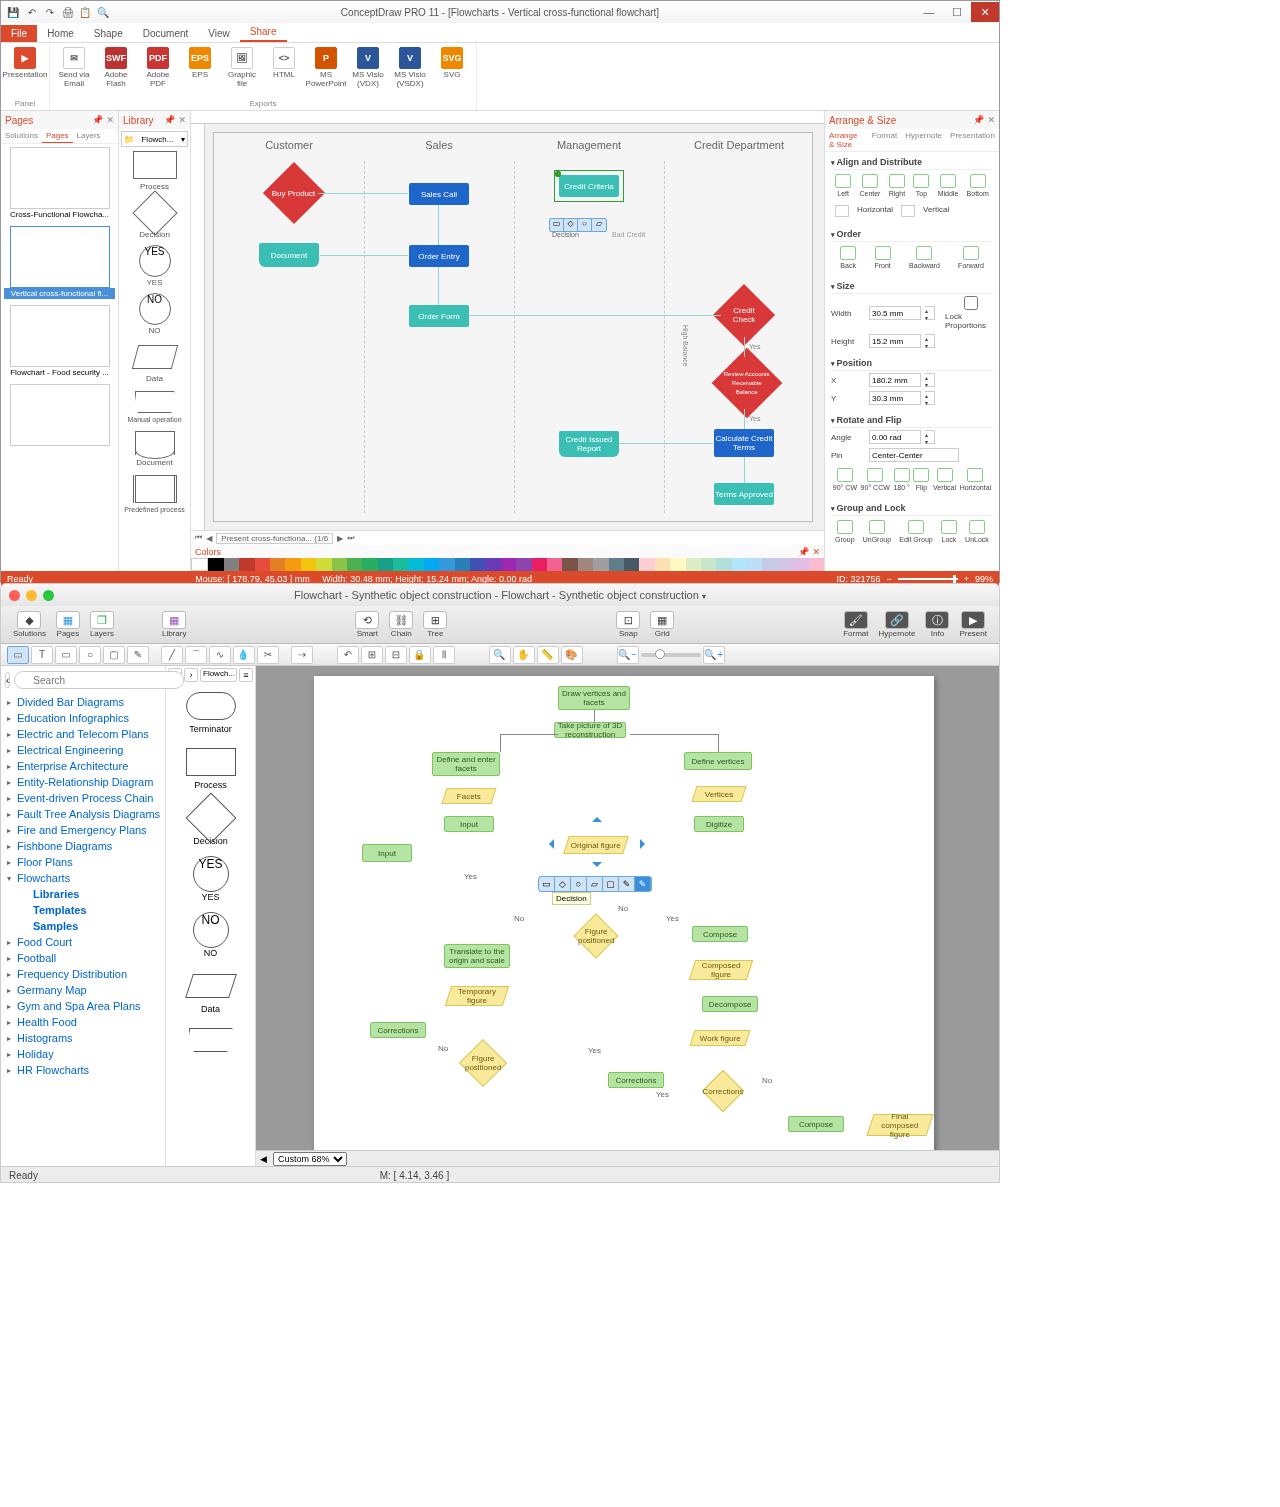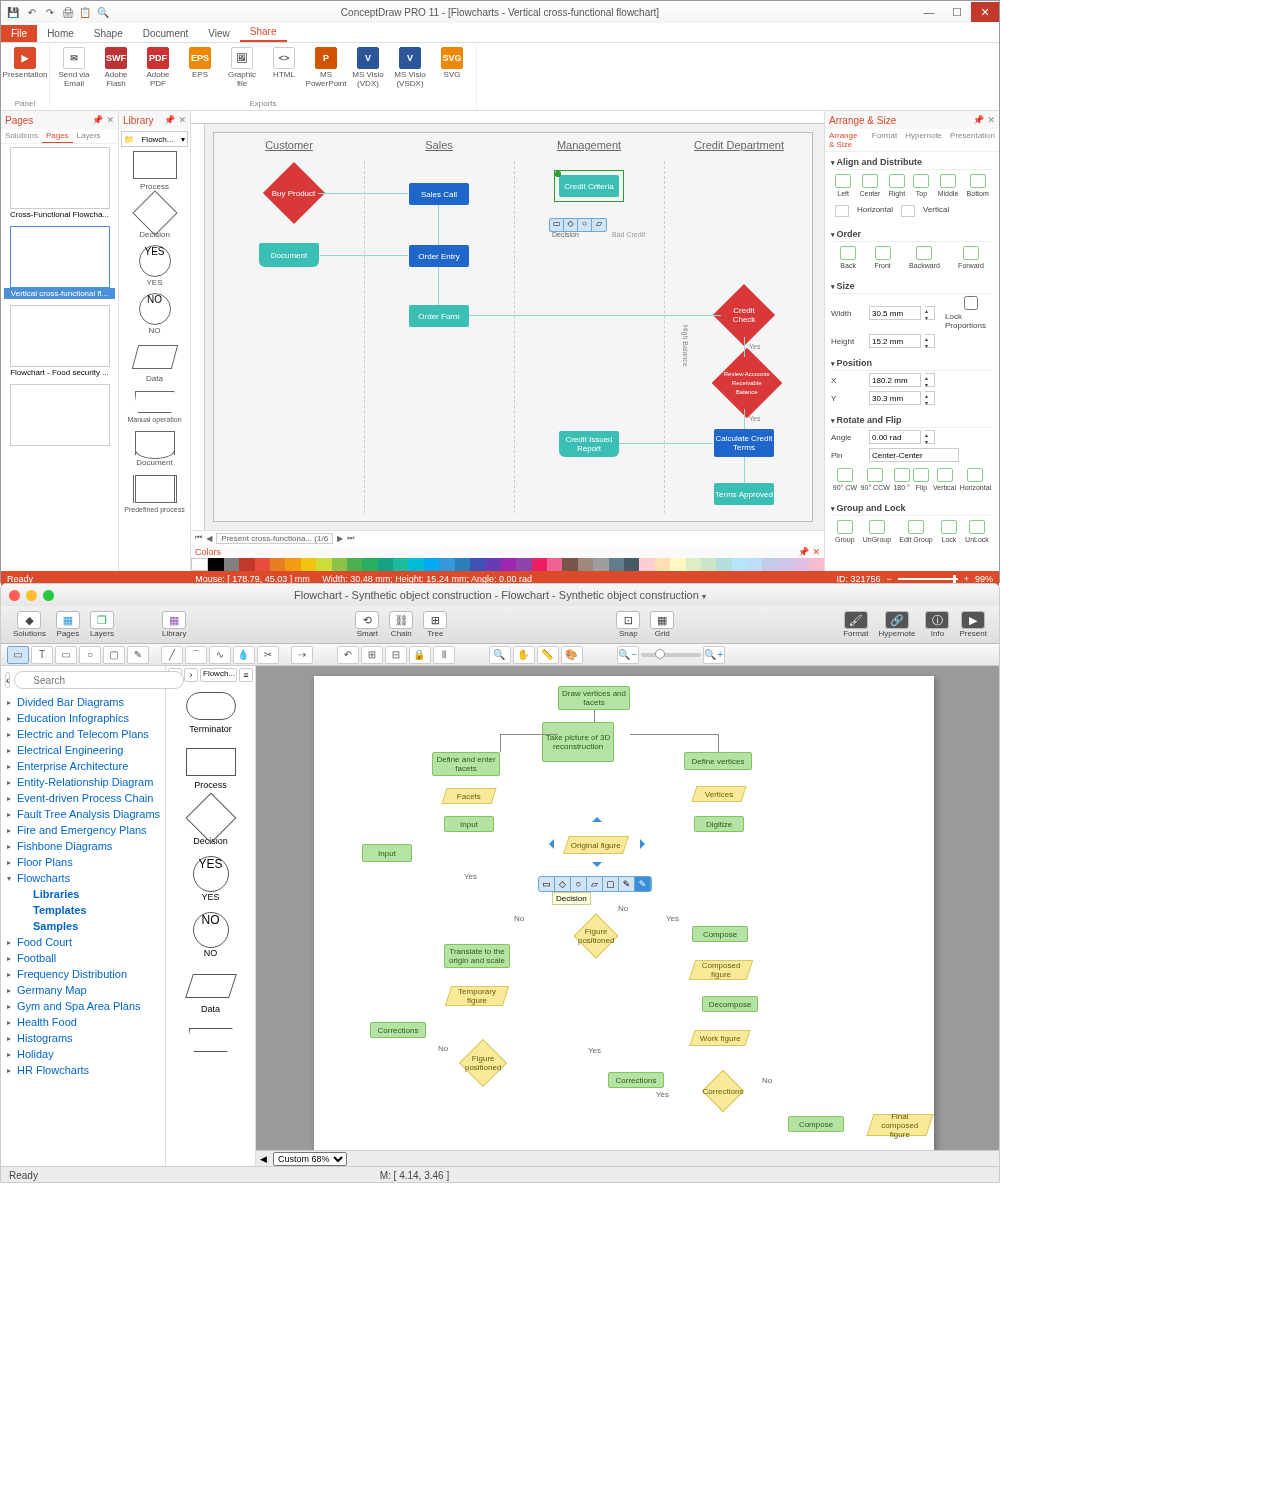--- a/index.html
+++ b/index.html
@@ -57,21 +57,21 @@
 .shp-doc { width: 40px; height: 24px; border: 1px solid #666; border-bottom: none; position: relative; }
 .shp-doc::after { content:''; position:absolute; left:-1px; right:-1px; bottom:-4px; height:8px; border:1px solid #666; border-top:none; border-radius:0 0 50% 50%/0 0 100% 100%; }
 .lib-lbl { font-size: 8px; color: #555; padding-top: 3px; }
 
 .canvas-wrap { flex: 1; display: flex; flex-direction: column; background: #f0f0f0; }
 .ruler-h { height: 14px; background: #fff; border-bottom: 1px solid #ccc; }
 .canvas-body { flex: 1; display: flex; }
 .ruler-v { width: 14px; background: #fff; border-right: 1px solid #ccc; }
 .canvas { flex: 1; overflow: hidden; padding: 8px; }
 .sheet { width: 600px; height: 390px; background: #f5f5f5; border: 1px solid #bbb; position: relative; }
-.lane-hdr { position: absolute; top: 6px; font-size: 11px; color: #666; width: 150px; text-align: center; text-decoration: underline; }
+.lane-hdr { position: absolute; top: 6px; font-size: 11px; color: #666; width: 150px; text-align: center; }
 .lane-div { position: absolute; top: 28px; bottom: 8px; width: 1px; border-left: 1px dashed #ccc; }
 .fshape { position: absolute; font-size: 8px; color: #fff; display: flex; align-items: center; justify-content: center; text-align: center; line-height: 9px; }
 .fs-teal { background: #3bbfb5; }
 .fs-blue { background: #1e66c9; }
 .fs-red { background: #d93838; }
 .fs-rect { width: 60px; height: 22px; border-radius: 2px; }
 .fs-diam { width: 44px; height: 44px; transform: rotate(45deg); }
 .fs-diam span { transform: rotate(-45deg); display: block; }
 .fs-doc { width: 60px; height: 24px; border-radius: 2px 2px 6px 6px; }
 .sel-handles { position: absolute; border: 1px solid #2e9e2e; }
@@ -835,21 +835,21 @@
           </div>
         <div class="mlib-item">
             <div class="mshape ms-trap"></div>
           </div>
       </div>
     </div>
 
     <div class="mac-canvas">
       <div class="mac-sheet">
         <div class="mnode mn-green mn-rect" style="left:244px;top:10px;width:72px;height:24px">Draw vertices and facets</div>
-        <div class="mnode mn-green mn-rect" style="left:228px;top:46px;width:72px;height:40px">Take picture of 3D reconstruction</div>
+        <div class="mnode mn-green mn-rect" style="left:240px;top:46px;width:72px;height:16px">Take picture of 3D reconstruction</div>
         <div class="mnode mn-green mn-rect" style="left:118px;top:76px;width:68px;height:24px">Define and enter facets</div>
         <div class="mnode mn-green mn-rect" style="left:370px;top:76px;width:68px;height:18px">Define vertices</div>
         <div class="mnode mn-yellow mn-para" style="left:130px;top:112px;width:50px;height:16px">
             <span>Facets</span>
           </div>
         <div class="mnode mn-yellow mn-para" style="left:380px;top:110px;width:50px;height:16px">
             <span>Vertices</span>
           </div>
         <div class="mnode mn-green mn-rect" style="left:130px;top:140px;width:50px;height:16px">Input</div>
         <div class="mnode mn-green mn-rect" style="left:380px;top:140px;width:50px;height:16px">Digitize</div>

